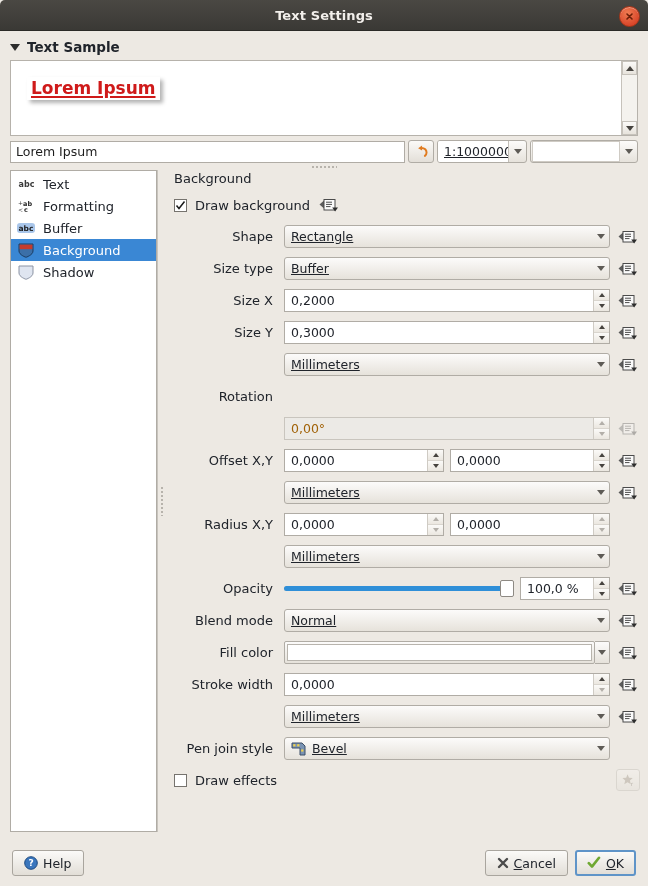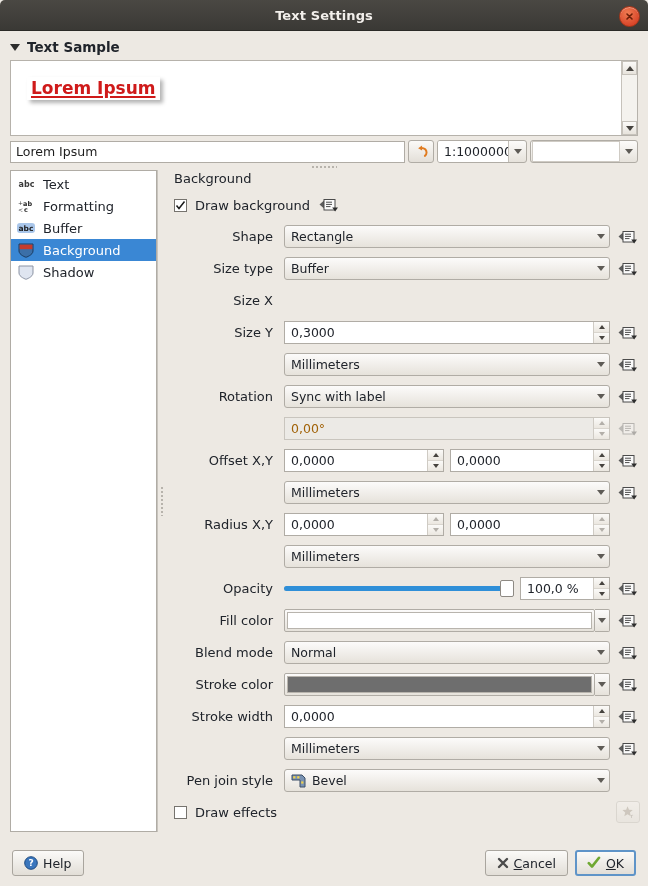--- a/index.html
+++ b/index.html
@@ -84,21 +84,21 @@
     background:linear-gradient(180deg,#fbfaf8,#e3dfd8);
     border:1px solid #b0aca5;border-radius:3px;
     display:flex;align-items:center;justify-content:center;cursor:pointer;
   }
   .combo{
     height:23px;box-sizing:border-box;
     background:linear-gradient(180deg,#fcfbfa,#e6e2db);
     border:1px solid #b0aca5;border-radius:3px;
     display:flex;align-items:center;cursor:pointer;position:relative;
   }
-  .combo .val{flex:1;padding:0 6px;font-size:12.5px;white-space:nowrap;overflow:hidden;}
+  .combo .val{flex:1;padding:0 6px;font-size:12.5px;white-space:nowrap;overflow:hidden;text-decoration:underline;}
   .combo .cb-arrow{
     width:17px;display:flex;align-items:center;justify-content:center;
   }
   .scale-combo{width:90px;}
   .scale-combo .val{background:#fff;height:100%;display:flex;align-items:center;
     border-right:1px solid #c3bfb8;border-radius:2px 0 0 2px;}
   .blank-combo{width:108px;}
   .blank-combo .val{background:#fff;height:19px;margin:1px 0 1px 1px;border:1px solid #cfcbc4;}
   .arr-dn{
     width:0;height:0;border-left:4px solid transparent;border-right:4px solid transparent;
@@ -407,20 +407,41 @@
                 <rect x="5" y="2.5" width="11" height="10.5" fill="#fbfbfb" stroke="#4b4b4b" stroke-width="1"></rect>
                 <path d="M7 5.2 H13 M7 7.4 H13 M7 9.6 H11.5" stroke="#4b4b4b" stroke-width="1"></path>
                 <path d="M13.2 10.4 H19 L16.1 14.6 Z" fill="#2d2d2d"></path>
               </svg>
           </span>
         </span>
       </div>
 
       <div class="row">
         <span class="lbl">Size X</span>
+        <span class="ctrl">
+          <span class="spin">
+            <span class="sv">0,2000</span>
+            <span class="spin-btns">
+              <div>
+                  <span class="sp-up"></span>
+                </div>
+              <div>
+                  <span class="sp-dn"></span>
+                </div>
+            </span>
+          </span>
+          <span class="dd-btn">
+            <svg width="21" height="16" viewBox="0 0 21 16">
+                <path d="M0.5 7.5 L5 3.6 V11.4 Z" fill="#5c5c5c"></path>
+                <rect x="5" y="2.5" width="11" height="10.5" fill="#fbfbfb" stroke="#4b4b4b" stroke-width="1"></rect>
+                <path d="M7 5.2 H13 M7 7.4 H13 M7 9.6 H11.5" stroke="#4b4b4b" stroke-width="1"></path>
+                <path d="M13.2 10.4 H19 L16.1 14.6 Z" fill="#2d2d2d"></path>
+              </svg>
+          </span>
+        </span>
       </div>
 
       <div class="row">
         <span class="lbl">Size Y</span>
         <span class="ctrl">
           <span class="spin">
             <span class="sv">0,3000</span>
             <span class="spin-btns">
               <div>
                   <span class="sp-up"></span>
@@ -456,36 +477,20 @@
                 <rect x="5" y="2.5" width="11" height="10.5" fill="#fbfbfb" stroke="#4b4b4b" stroke-width="1"></rect>
                 <path d="M7 5.2 H13 M7 7.4 H13 M7 9.6 H11.5" stroke="#4b4b4b" stroke-width="1"></path>
                 <path d="M13.2 10.4 H19 L16.1 14.6 Z" fill="#2d2d2d"></path>
               </svg>
           </span>
         </span>
       </div>
 
       <div class="row">
         <span class="lbl">Rotation</span>
-        <span class="ctrl">
-          <span class="combo combo-wide">
-            <span class="val">Sync with label</span>
-            <span class="cb-arrow">
-                <span class="arr-dn"></span>
-              </span>
-          </span>
-          <span class="dd-btn">
-            <svg width="21" height="16" viewBox="0 0 21 16">
-                <path d="M0.5 7.5 L5 3.6 V11.4 Z" fill="#5c5c5c"></path>
-                <rect x="5" y="2.5" width="11" height="10.5" fill="#fbfbfb" stroke="#4b4b4b" stroke-width="1"></rect>
-                <path d="M7 5.2 H13 M7 7.4 H13 M7 9.6 H11.5" stroke="#4b4b4b" stroke-width="1"></path>
-                <path d="M13.2 10.4 H19 L16.1 14.6 Z" fill="#2d2d2d"></path>
-              </svg>
-          </span>
-        </span>
       </div>
 
       <div class="row">
         <span class="lbl"></span>
         <span class="ctrl">
           <span class="spin disabled">
             <span class="sv">0,00°</span>
             <span class="spin-btns">
               <div>
                   <span class="sp-up dim"></span>
@@ -628,82 +633,61 @@
                 <path d="M0.5 7.5 L5 3.6 V11.4 Z" fill="#5c5c5c"></path>
                 <rect x="5" y="2.5" width="11" height="10.5" fill="#fbfbfb" stroke="#4b4b4b" stroke-width="1"></rect>
                 <path d="M7 5.2 H13 M7 7.4 H13 M7 9.6 H11.5" stroke="#4b4b4b" stroke-width="1"></path>
                 <path d="M13.2 10.4 H19 L16.1 14.6 Z" fill="#2d2d2d"></path>
               </svg>
           </span>
         </span>
       </div>
 
       <div class="row">
-        <span class="lbl">Fill color</span>
-        <span class="ctrl">
-          <span class="color-wrap">
-            <span class="colorbtn">
-              <span class="swatch" style="background:#ffffff"></span>
-            </span>
-            <span class="color-arrow">
-                <span class="arr-dn"></span>
-              </span>
-          </span>
-          <span class="dd-btn">
-            <svg width="21" height="16" viewBox="0 0 21 16">
-                <path d="M0.5 7.5 L5 3.6 V11.4 Z" fill="#5c5c5c"></path>
-                <rect x="5" y="2.5" width="11" height="10.5" fill="#fbfbfb" stroke="#4b4b4b" stroke-width="1"></rect>
-                <path d="M7 5.2 H13 M7 7.4 H13 M7 9.6 H11.5" stroke="#4b4b4b" stroke-width="1"></path>
-                <path d="M13.2 10.4 H19 L16.1 14.6 Z" fill="#2d2d2d"></path>
-              </svg>
-          </span>
-        </span>
-      </div>
-
-      <div class="row">
         <span class="lbl">Blend mode</span>
         <span class="ctrl">
           <span class="combo combo-wide">
             <span class="val">Normal</span>
             <span class="cb-arrow">
                 <span class="arr-dn"></span>
               </span>
           </span>
           <span class="dd-btn">
             <svg width="21" height="16" viewBox="0 0 21 16">
                 <path d="M0.5 7.5 L5 3.6 V11.4 Z" fill="#5c5c5c"></path>
                 <rect x="5" y="2.5" width="11" height="10.5" fill="#fbfbfb" stroke="#4b4b4b" stroke-width="1"></rect>
                 <path d="M7 5.2 H13 M7 7.4 H13 M7 9.6 H11.5" stroke="#4b4b4b" stroke-width="1"></path>
                 <path d="M13.2 10.4 H19 L16.1 14.6 Z" fill="#2d2d2d"></path>
               </svg>
           </span>
         </span>
       </div>
 
       <div class="row">
-        <span class="lbl">Stroke color</span>
+        <span class="lbl">Fill color</span>
         <span class="ctrl">
           <span class="color-wrap">
             <span class="colorbtn">
-              <span class="swatch" style="background:#6e6e6e"></span>
+              <span class="swatch" style="background:#ffffff"></span>
             </span>
             <span class="color-arrow">
                 <span class="arr-dn"></span>
               </span>
           </span>
           <span class="dd-btn">
             <svg width="21" height="16" viewBox="0 0 21 16">
                 <path d="M0.5 7.5 L5 3.6 V11.4 Z" fill="#5c5c5c"></path>
                 <rect x="5" y="2.5" width="11" height="10.5" fill="#fbfbfb" stroke="#4b4b4b" stroke-width="1"></rect>
                 <path d="M7 5.2 H13 M7 7.4 H13 M7 9.6 H11.5" stroke="#4b4b4b" stroke-width="1"></path>
                 <path d="M13.2 10.4 H19 L16.1 14.6 Z" fill="#2d2d2d"></path>
               </svg>
           </span>
         </span>
       </div>
+
 
       <div class="row">
         <span class="lbl">Stroke width</span>
         <span class="ctrl">
           <span class="spin">
             <span class="sv">0,0000</span>
             <span class="spin-btns">
               <div>
                   <span class="sp-up"></span>
                 </div>

